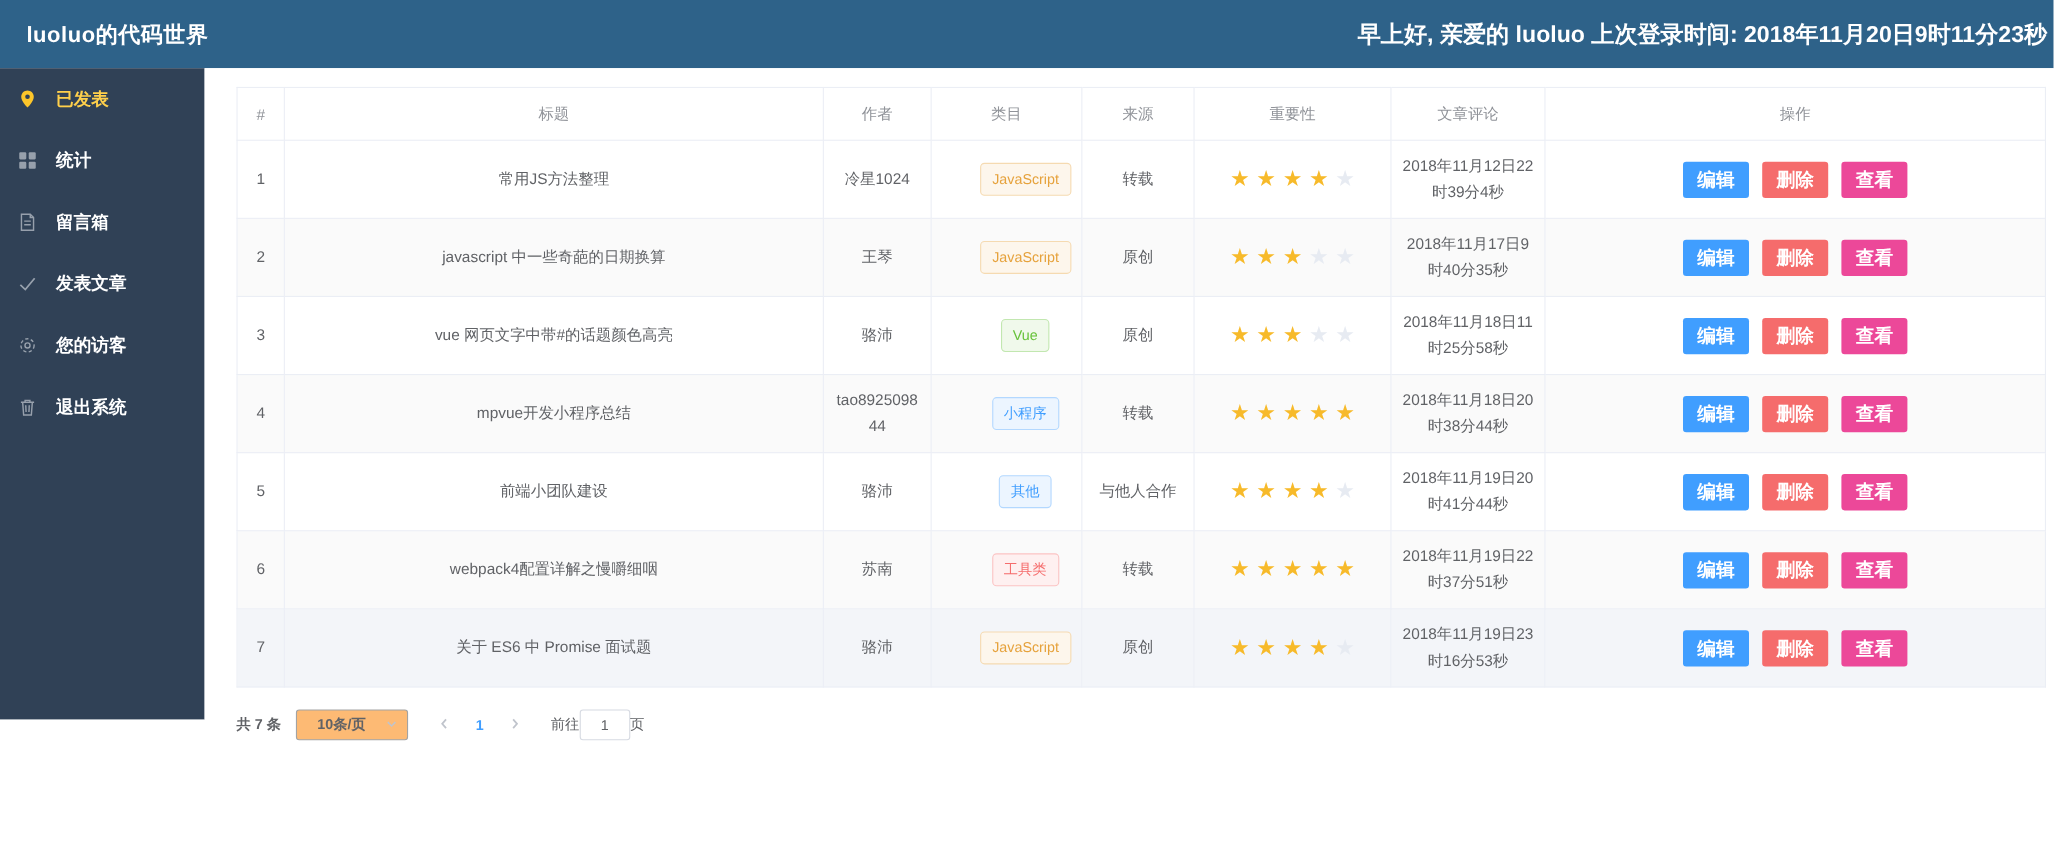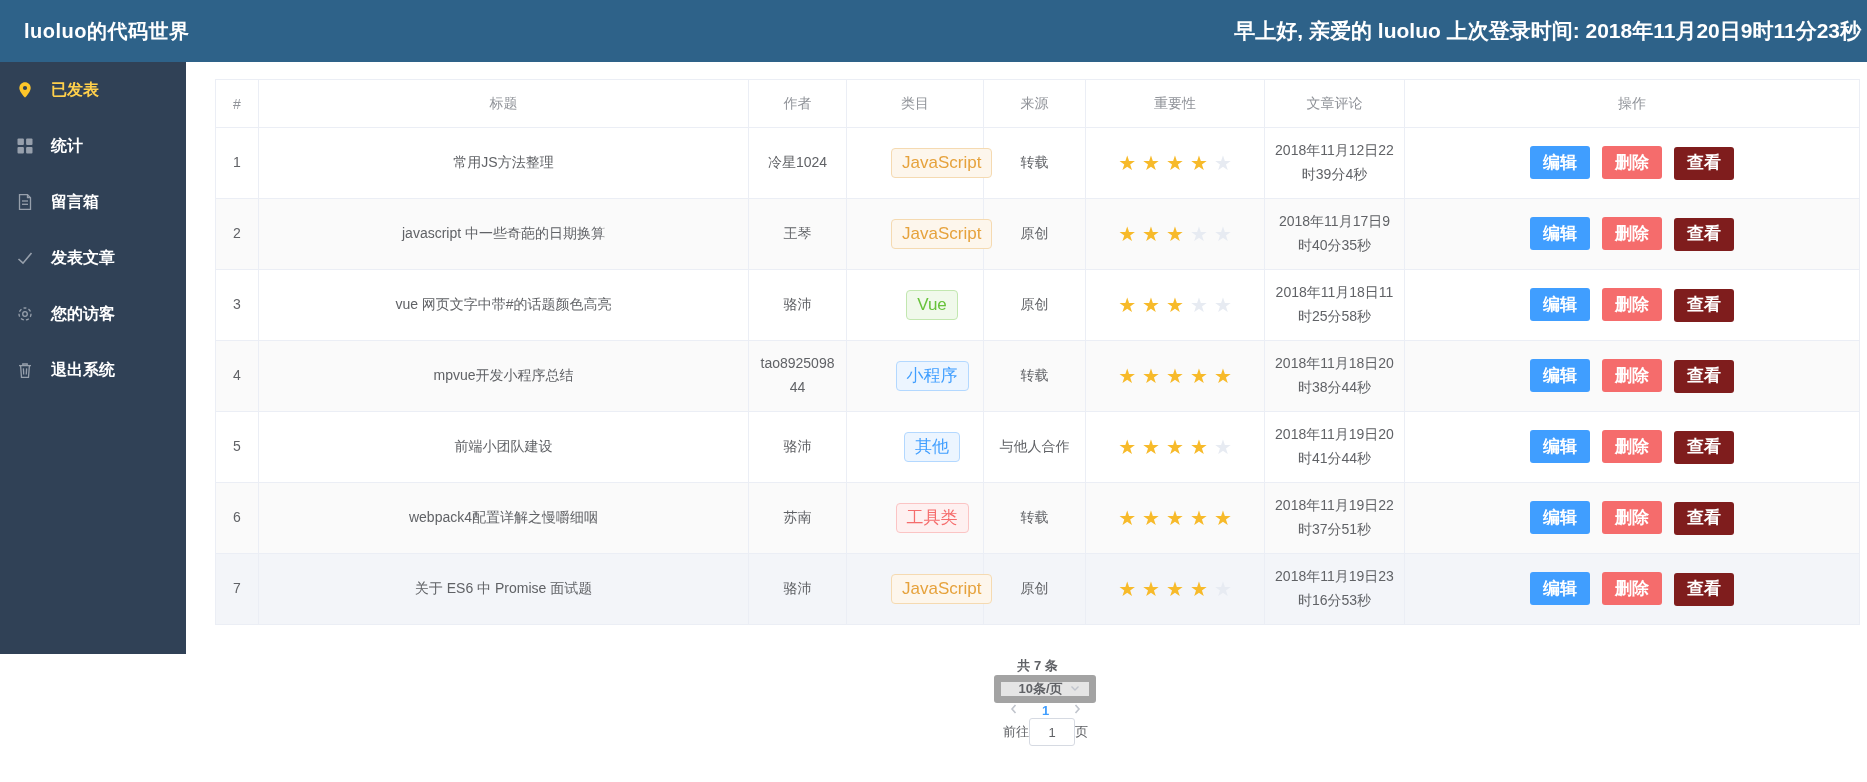--- a/index.html
+++ b/index.html
@@ -50,50 +50,50 @@
   .col-author { width:98px;  }
   .col-category { width:137px; }
   .col-source { width:102px; }
   .col-importance { width:179px; }
   .col-published  { width:140px; }
   .col-actions    { width:455px; }
   td.cell-author { word-break:break-all; }
 
   .tag {
     display:inline-block; height:30px; line-height:28px; padding:0 10px;
-    border-radius:4px; font-size:17px; border:1px solid transparent;margin-left:34px;
+    border-radius:4px; font-size:13px; border:1px solid transparent;margin-left:34px;
   }
   .tag-warning { background:#fdf6ec; border-color:#f5dab1; color:#e6a23c; }
   .tag-success { background:#f0f9eb; border-color:#c2e7b0; color:#67c23a; }
   .tag-primary { background:#ecf5ff; border-color:#b3d8ff; color:#409eff; }
   .tag-danger  { background:#fef0f0; border-color:#fbc4c4; color:#f56c6c; }
 
   .star { font-size:20px; color:#f7ba2a; margin:0 3px; }
   .star.empty { color:#e7ebf2; }
 
   .action-btn {
     border:none; color:#fff; font-weight:bold; font-size:17px;
     padding:8px 13px; border-radius:3px; margin:0 6px; cursor:pointer;
     font-family:inherit; line-height:1;
   }
   .btn-edit   { background:#409eff; }
   .btn-delete { background:#f56c6c; }
-  .btn-view   { background:#7f1d1d;font-family:Liberation Mono, monospace; }
+  .btn-view   { background:#ec4899; }
 
   
   .pagination {
-    display:flex; align-items:center; margin-top:32px;
-    color:#606266; font-size:13px;flex-direction:column;
+    display:flex; align-items:center; margin-top:20px;
+    color:#606266; font-size:13px;
   }
   .total-count { font-weight:bold; }
   .page-size-select {
-    width:102px; height:28px; border:7px solid #a3a3a3; border-radius:3px;
+    width:102px; height:28px; border:1px solid #a3a3a3; border-radius:3px;
     margin-left:14px; display:flex; align-items:center;
     justify-content:space-between; padding:0 8px 0 18px;
-    color:#606266; font-weight:bold; cursor:pointer; background:#e5e5e5;
+    color:#606266; font-weight:bold; cursor:pointer; background:#fdba74;
   }
   .pager { display:flex; align-items:center; margin-left:16px; }
   .pager-btn {
     background:none; border:none; padding:0 11px; cursor:pointer;
     display:flex; align-items:center; font-family:inherit;
   }
   .pager-btn.arrow { color:#c0c4cc; }
   .page-number { color:#409eff; font-size:13px; font-weight:bold; }
   .goto { margin-left:16px; display:flex; align-items:center; gap:0; }
   .goto-input {

